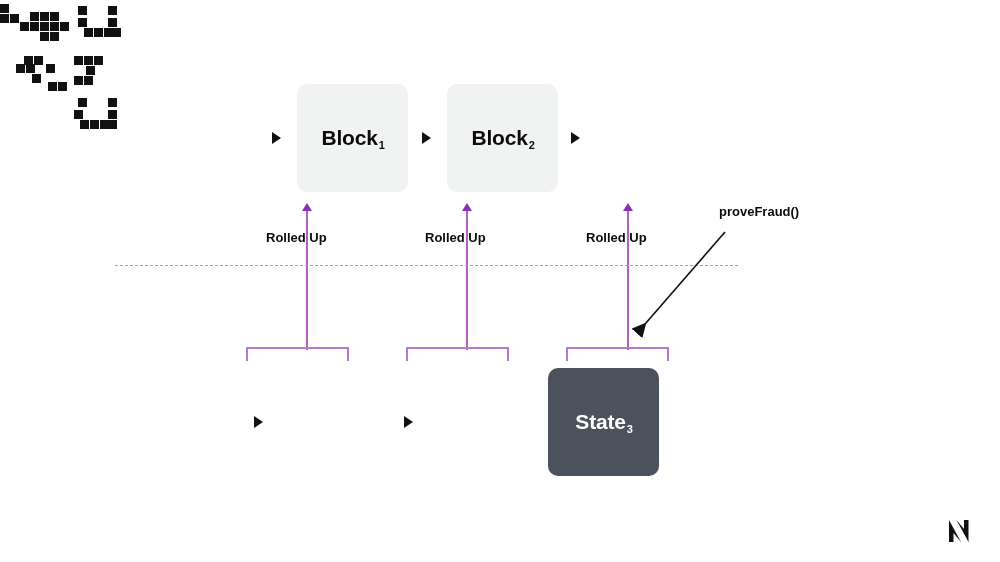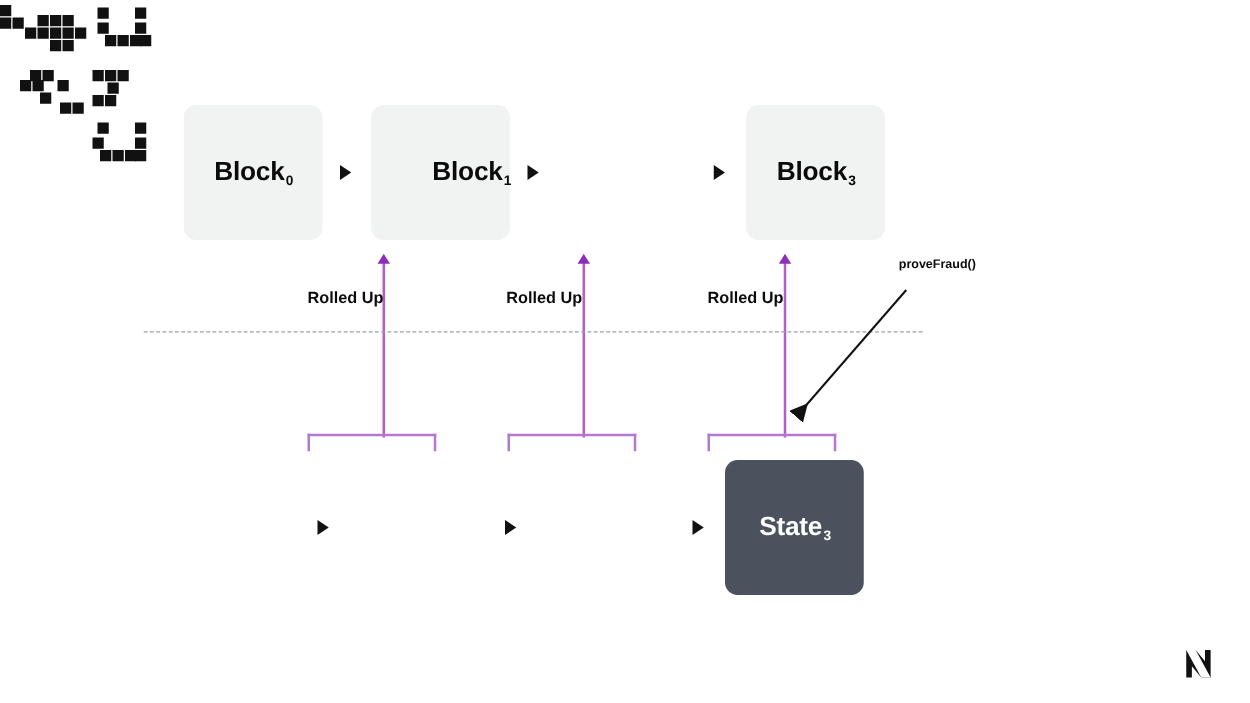--- a/index.html
+++ b/index.html
@@ -106,36 +106,37 @@
     box-sizing: border-box;
   }
 
   
   .rolled-up-label {
     position: absolute;
     font-size: 13px;
     font-weight: 700;
     color: #0b0b0b;
     white-space: nowrap;
+    margin-left: 20px;
   }
 
   
   .dashed-sep {
     position: absolute;
     height: 0;
     border-top: 1px dashed #9aa0a6;
   }
 
   
   .fraud-annotation {
     position: absolute;
     white-space: nowrap;
   }
   .fraud-title {
-    font-size: 10px;
+    font-size: 13px;
     font-weight: 700;
     color: #0b0b0b;
     line-height: 17px;
     white-space: nowrap;
   }
   .fraud-expr {
     font-size: 12.5px;
     font-weight: 700;
     color: #9b3fd4;
     line-height: 17px;
@@ -208,38 +209,35 @@
     <div class="px" style="left:78px; top:98px;"></div>
     <div class="px" style="left:108px;top:98px;"></div>
     <div class="px" style="left:74px; top:110px;"></div>
     <div class="px" style="left:108px;top:110px;"></div>
     <div class="px" style="left:80px; top:120px;"></div>
     <div class="px" style="left:90px; top:120px;"></div>
     <div class="px" style="left:100px;top:120px;"></div>
     <div class="px" style="left:108px;top:120px;"></div>
   </div>
 
-  <div class="node node-block" style="left:147px; top:84px; width:111px; height:108px;">
-    <span class="node-label"><span>Block</span><span class="sub">0</span></span>
-  </div>
 
   <div class="chain-arrow" style="left:272px; top:132px;"></div>
 
-  <div class="node node-block" style="left:297px; top:84px; width:111px; height:108px;justify-content:flex-end;">
+  <div class="node node-block" style="left:297px; top:84px; width:111px; height:108px;">
     <span class="node-label"><span>Block</span><span class="sub">1</span></span>
   </div>
 
   <div class="chain-arrow" style="left:422px; top:132px;"></div>
 
+  <div class="node node-block" style="left:447px; top:84px; width:111px; height:108px;">
+    <span class="node-label"><span>Block</span><span class="sub">2</span></span>
+  </div>
 
   <div class="chain-arrow" style="left:571px; top:132px;"></div>
 
-  <div class="node node-block" style="left:597px; top:84px; width:111px; height:108px;">
-    <span class="node-label"><span>Block</span><span class="sub">3</span></span>
-  </div>
 
   <div class="rollup-line" style="left:306px; top:210px; height:140px;"></div>
   <div class="rollup-head" style="left:302px; top:203px;"></div>
 
   <div class="rollup-line" style="left:466px; top:210px; height:140px;"></div>
   <div class="rollup-head" style="left:462px; top:203px;"></div>
 
   <div class="rollup-line" style="left:627px; top:210px; height:140px;"></div>
   <div class="rollup-head" style="left:623px; top:203px;"></div>
 
@@ -268,21 +266,21 @@
 
 
   <div class="chain-arrow" style="left:254px; top:416px;"></div>
 
 
   <div class="chain-arrow" style="left:404px; top:416px;"></div>
 
 
   <div class="chain-arrow" style="left:554px; top:416px;"></div>
 
-  <div class="node node-state-dark" style="left:580px; top:368px; width:111px; height:108px;">
+  <div class="node node-state-dark" style="left:548px; top:368px; width:111px; height:108px;">
     <span class="node-label"><span>State</span><span class="sub">3</span></span>
   </div>
 
   <svg class="brand-mark" viewBox="0 0 26 26">
     <path d="M3 24 L3 2 L10.5 2 L10.5 14 L10.5 2 L18 11 L18 2 L22.5 2 L22.5 24 L15 24 L15 12 L15 24 L7.5 15 L7.5 24 Z" fill="#111111"></path>
     <path d="M3 2 L10.5 2 L22.5 24 L15 24 Z" fill="#ffffff"></path>
   </svg>
 
 </div>
 

